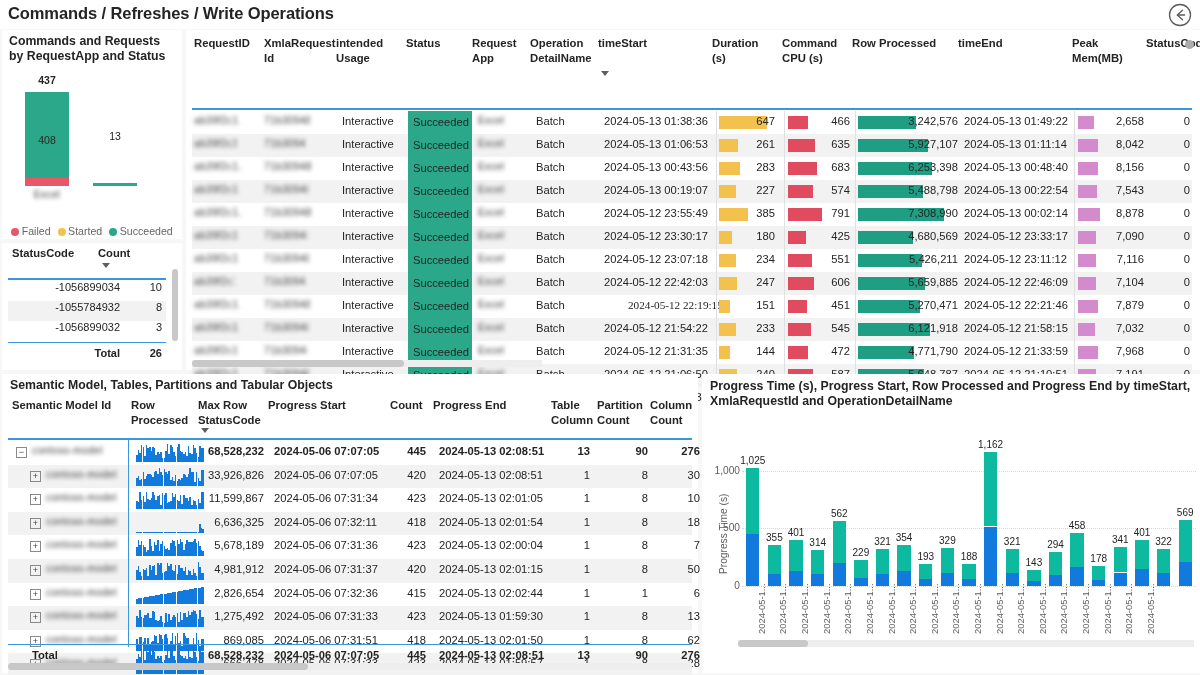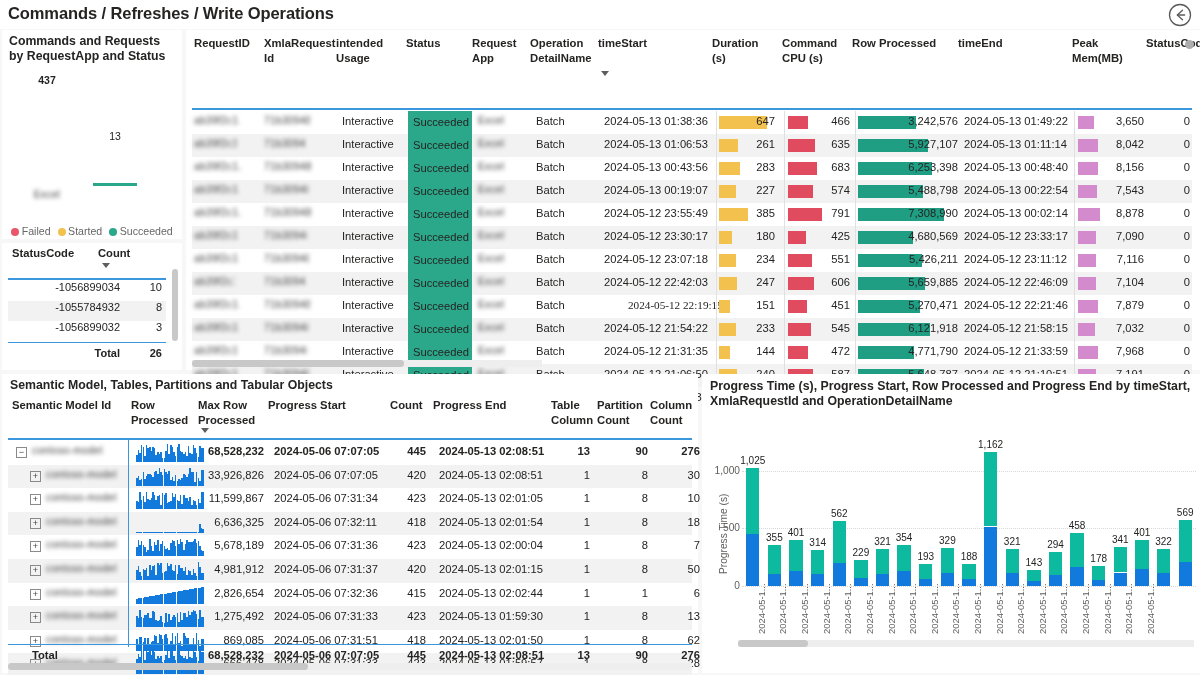--- a/index.html
+++ b/index.html
@@ -97,20 +97,25 @@
         <path d="M9.5 12 H16.6" fill="none" stroke="#5a5a5a" stroke-width="1.3" stroke-linecap="round"></path>
       </svg>
     </div>
   </div>
 
   <div class="panel" id="viz-status-chart">
     <div class="chart-title panel-title">Commands and Requests by RequestApp and Status</div>
     <div class="colchart">
 
       <div class="col-label" style="left:10px; top:6px; font-weight:bold;">437</div>
+      <div class="col-group" style="left:23px; height:94px; width:44px;">
+        <div class="seg" style="bottom:8px; height:86px; background:#2BA88A;"></div>
+        <div class="seg" style="bottom:0px; height:8px; background:#E8566A;"></div>
+        <div style="position:absolute; left:0; bottom:40px; width:44px; text-align:center; font-size:10.5px; color:#252423;">408</div>
+      </div>
       <div class="cat-label" style="left:10px;">
         <span class="blurtxt">Excel</span>
       </div>
 
       <div class="col-label" style="left:78px; top:62px;">13</div>
       <div class="col-group" style="left:91px; height:3px; width:44px;">
         <div class="seg" style="bottom:0px; height:3px; background:#2BA88A;"></div>
       </div>
     </div>
     <div class="legend">
@@ -179,21 +184,21 @@
           <span class="cell r" style="left:527px; width:56px;">647</span>
           <span class="sep" style="left:592px;"></span>
           <span class="minibar" style="left:596px; width:20.030341340075854px; background:#E04B60;"></span>
           <span class="cell r" style="left:596px; width:62px;">466</span>
           <span class="sep" style="left:663px;"></span>
           <span class="minibar" style="left:666px; width:58.262838230726814px; background:#1F9E84;"></span>
           <span class="cell r" style="left:666px; width:100px;">3,242,576</span>
           <span class="cell" style="left:772px;">2024-05-13 01:49:22</span>
           <span class="sep" style="left:882px;"></span>
           <span class="minibar" style="left:886px; width:16.035368326199595px; background:#D48BCE;"></span>
-          <span class="cell r" style="left:886px; width:66px;">3,650</span>
+          <span class="cell r" style="left:886px; width:66px;">2,658</span>
           <span class="cell r" style="left:956px; width:42px;">0</span>
         </div>
         <div class="tbl-row alt" style="top: 104px;">
           <span class="cell" style="left:2px;"><span class="blurtxt" style="width:42px;overflow:hidden;">ab39f2c1…</span></span>
           <span class="cell" style="left:72px;"><span class="blurtxt" style="width:42px;overflow:hidden;">71b30948…</span></span>
           <span class="cell" style="left:150px;">Interactive</span>
           <span class="status-pill status-succeeded" style="left:216px; width:64px;">Succeeded</span>
           <span class="cell" style="left:286px;"><span class="blurtxt" style="width:30px;overflow:hidden;">Excel</span></span>
           <span class="cell" style="left:344px;">Batch</span>
           <span class="cell" style="left:412px;">2024-05-13 01:06:53</span>
@@ -462,21 +467,21 @@
 
     <div class="hscroll-track" style="left:6px; bottom:3px; width:350px;"></div>
     <div class="hscroll" style="left:6px; bottom:3px; width:212px;"></div>
     <div style="position:absolute; right:6px; top:10px; width:9px; height:9px; border-radius:50%; background:#adadad;"></div>
   </div>
 
   <div class="panel" id="viz-semantic-table">
     <div class="panel-title" style="position:absolute; left:8px; top:4px;">Semantic Model, Tables, Partitions and Tabular Objects</div>
     <div class="tbl-head" style="left:10px; top:24px; width:110px;">Semantic Model Id</div>
     <div class="tbl-head" style="left:129px; top:24px; width:56px;">Row Processed</div>
-    <div class="tbl-head" style="left:196px; top:24px; width:60px;">Max Row Processed</div>
+    <div class="tbl-head" style="left:196px; top:24px; width:60px;">Max Row StatusCode</div>
     <svg style="position:absolute; left:198px; top:53px;" width="10" height="8">
       <path d="M1 1 L9 1 L5 6 Z" fill="#605e5c"></path>
     </svg>
     <div class="tbl-head" style="left:266px; top:24px; width:100px;">Progress Start</div>
     <div class="tbl-head" style="left:388px; top:24px; width:40px;">Count</div>
     <div class="tbl-head" style="left:431px; top:24px; width:96px;">Progress End</div>
     <div class="tbl-head" style="left:549px; top:24px; width:38px;">Table Column</div>
     <div class="tbl-head" style="left:595px; top:24px; width:46px;">Partition Count</div>
     <div class="tbl-head" style="left:648px; top:24px; width:46px;">Column Count</div>
     <div class="sm-rule"></div>

